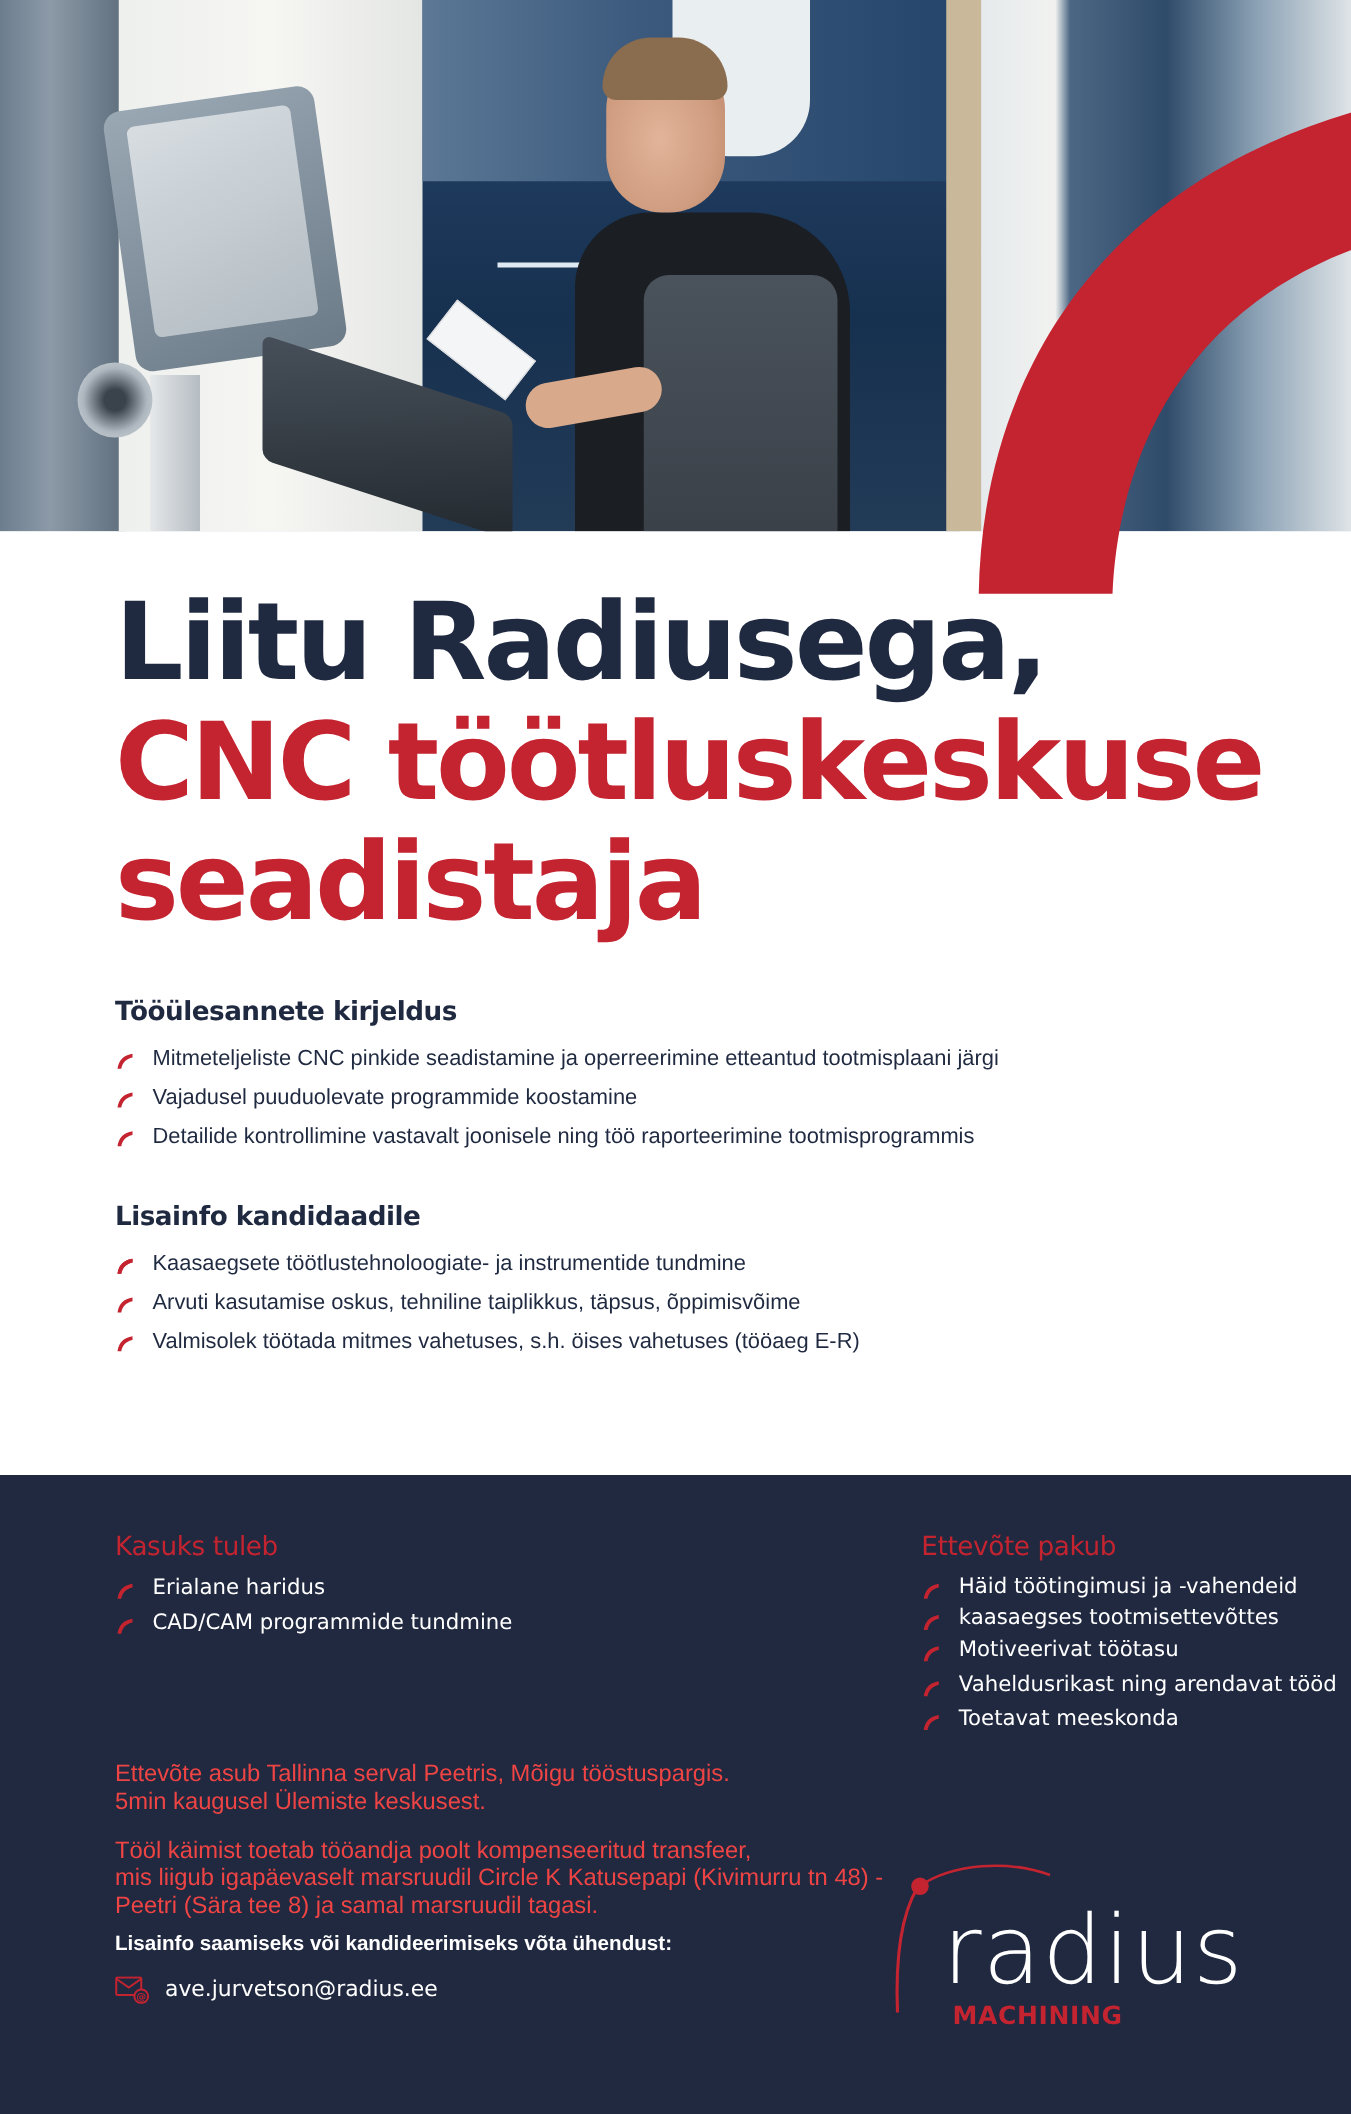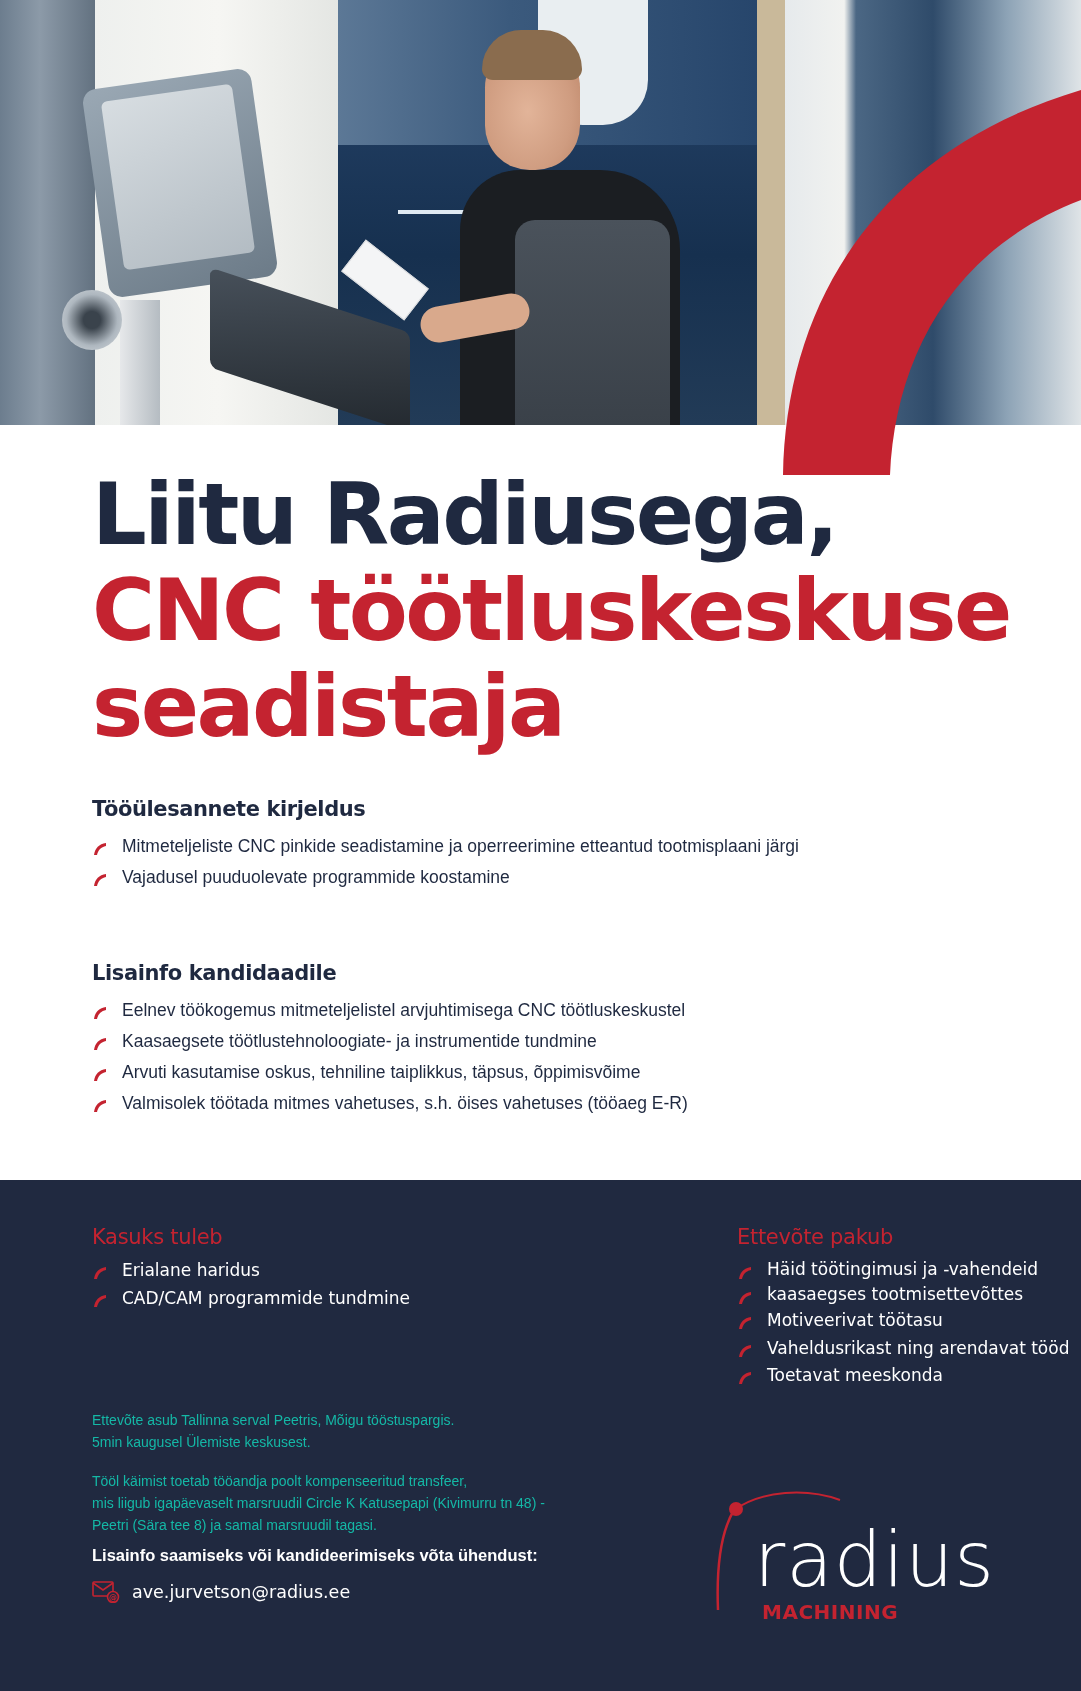--- a/index.html
+++ b/index.html
@@ -51,21 +51,21 @@
 
     
     .navy-panel { position: absolute; left: 0; top: 1180px; width: 1081px; height: 511px; background: #202940; }
     .navy-panel .col { position: absolute; }
     .navy-panel h3 { font-family: "DejaVu Sans", sans-serif; font-size: 21px; font-weight: normal; color: #c42330; letter-spacing: -0.3px; margin-bottom: 8px; }
     .navy-panel .bullet-list li { color: #ffffff; font-size: 17px; line-height: 27.5px; font-family: "DejaVu Sans", sans-serif; }
     .navy-panel .bullet { top: 7px; }
     .col-left { left: 92px; top: 45px; }
     .col-right { left: 689px; top: 45px; margin-left: 48px; }
 
-    .info { position: absolute; left: 92px; color: #14b8a6; font-size: 14px; line-height: 22px; }
+    .info { position: absolute; left: 92px; color: #ef4444; font-size: 19px; line-height: 22px; }
     .info p { white-space: nowrap; }
     .info-1 { top: 229px; }
     .info-2 { top: 290px; }
     .info-cta { position: absolute; left: 92px; top: 366px; color: #ffffff; font-size: 16.5px; font-weight: bold; white-space: nowrap; text-align: right; }
     .contact { position: absolute; left: 92px; top: 401px; display: flex; align-items: center; gap: 12px; }
     .contact .email { color: #ffffff; font-size: 17.5px; font-family: "DejaVu Sans", sans-serif; }
 
     .logo { position: absolute; left: 712px; top: 300px; width: 300px; height: 160px; }
     .logo .wordmark { position: absolute; left: 42px; top: 42px; font-family: "DejaVu Sans", sans-serif; font-weight: 200; font-size: 76px; color: #ffffff; letter-spacing: 1px; line-height: 1; -webkit-text-stroke: 0; }
     .logo .sub { position: absolute; left: 50px; top: 120px; font-family: "DejaVu Sans", sans-serif; font-weight: bold; font-size: 20px; color: #c42330; letter-spacing: 0.5px; }
@@ -115,31 +115,36 @@
           <path d="M2 15 C3 8 7 4 14 3 L14 6 C9 7 6 10 5 15 Z" fill="#c42330"></path>
         </svg>
       <span>Mitmeteljeliste CNC pinkide seadistamine ja operreerimine etteantud tootmisplaani järgi</span>
     </li>
     <li>
       <svg class="bullet" viewBox="0 0 16 16">
           <path d="M2 15 C3 8 7 4 14 3 L14 6 C9 7 6 10 5 15 Z" fill="#c42330"></path>
         </svg>
       <span>Vajadusel puuduolevate programmide koostamine</span>
     </li>
+    <li>
+      <svg class="bullet" viewBox="0 0 16 16">
+          <path d="M2 15 C3 8 7 4 14 3 L14 6 C9 7 6 10 5 15 Z" fill="#c42330"></path>
+        </svg>
+      <span>Detailide kontrollimine vastavalt joonisele ning töö raporteerimine tootmisprogrammis</span>
+    </li>
   </ul>
 </section>
 
 <section class="section s2">
   <h2>Lisainfo kandidaadile</h2>
   <ul class="bullet-list">
     <li>
       <svg class="bullet" viewBox="0 0 16 16">
           <path d="M2 15 C3 8 7 4 14 3 L14 6 C9 7 6 10 5 15 Z" fill="#c42330"></path>
         </svg>
-      <span>Eelnev töökogemus mitmeteljelistel arvjuhtimisega CNC töötluskeskustel</span>
     </li>
     <li>
       <svg class="bullet" viewBox="0 0 16 16">
           <path d="M2 15 C3 8 7 4 14 3 L14 6 C9 7 6 10 5 15 Z" fill="#c42330"></path>
         </svg>
       <span>Kaasaegsete töötlustehnoloogiate- ja instrumentide tundmine</span>
     </li>
     <li>
       <svg class="bullet" viewBox="0 0 16 16">
           <path d="M2 15 C3 8 7 4 14 3 L14 6 C9 7 6 10 5 15 Z" fill="#c42330"></path>

